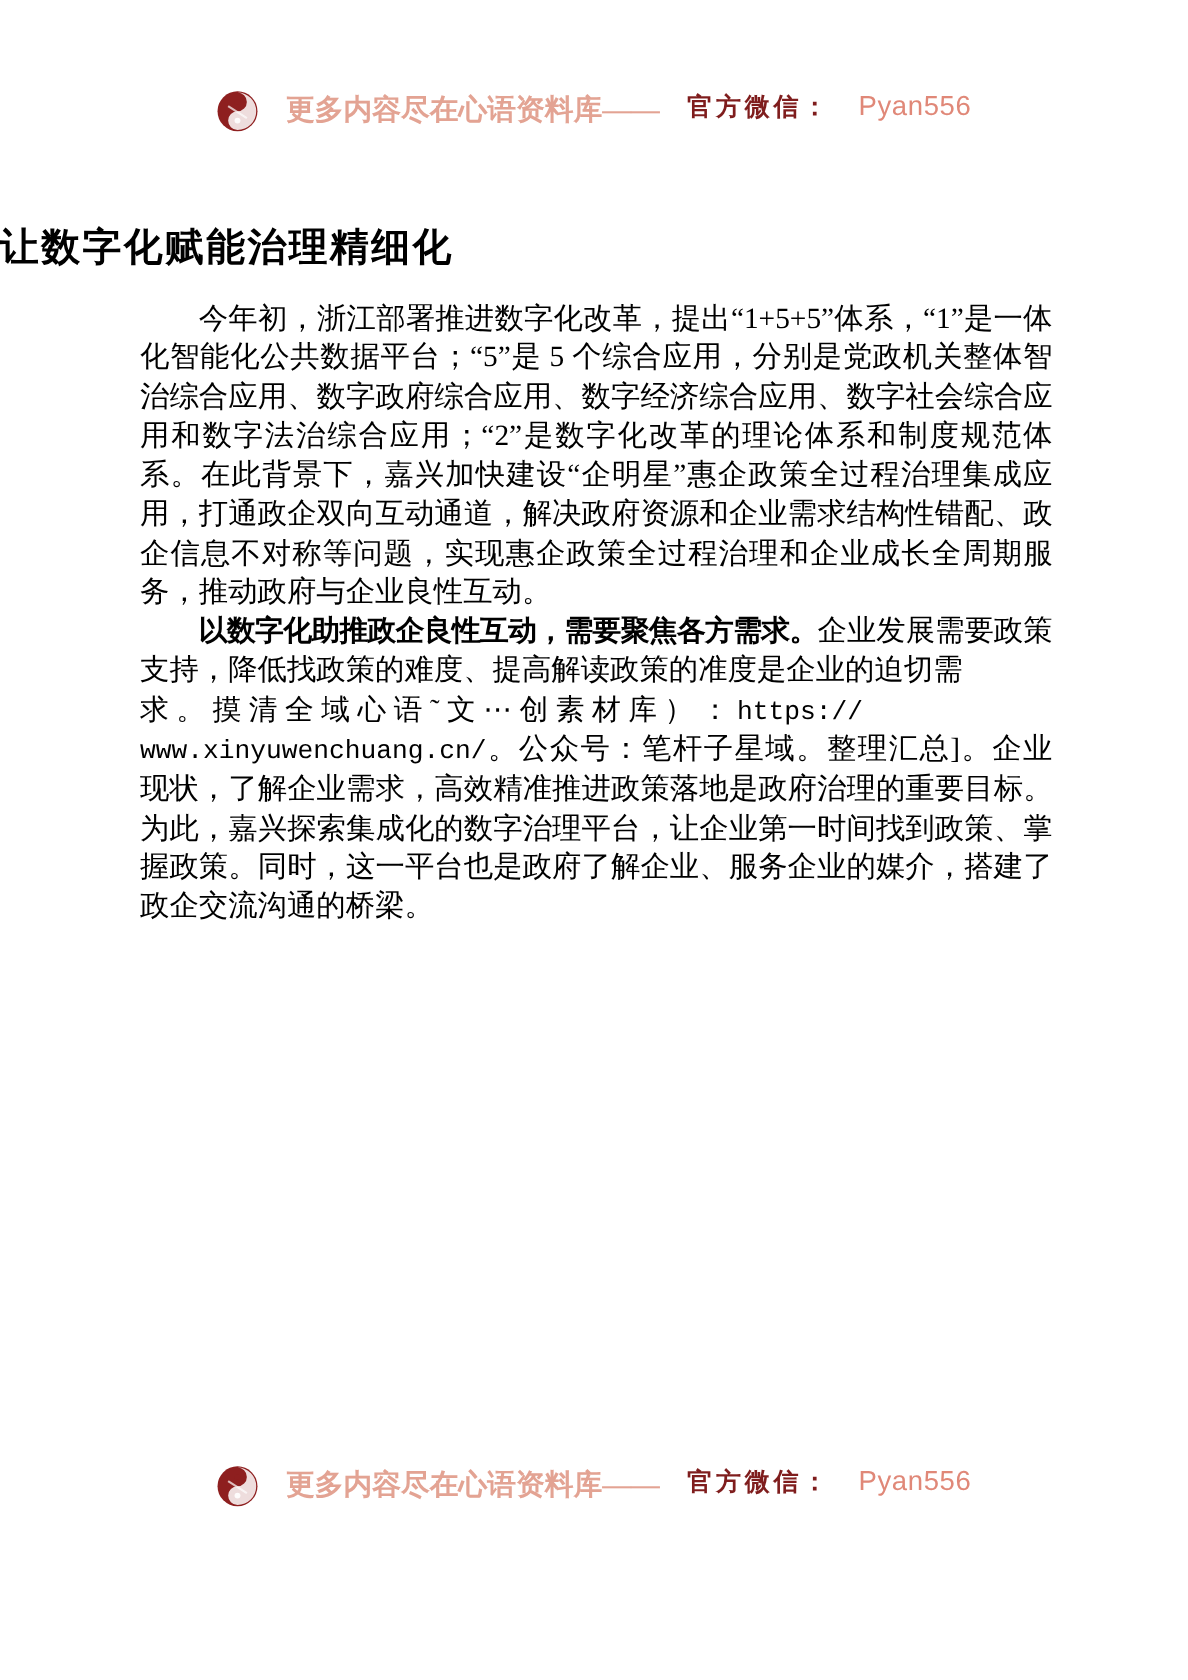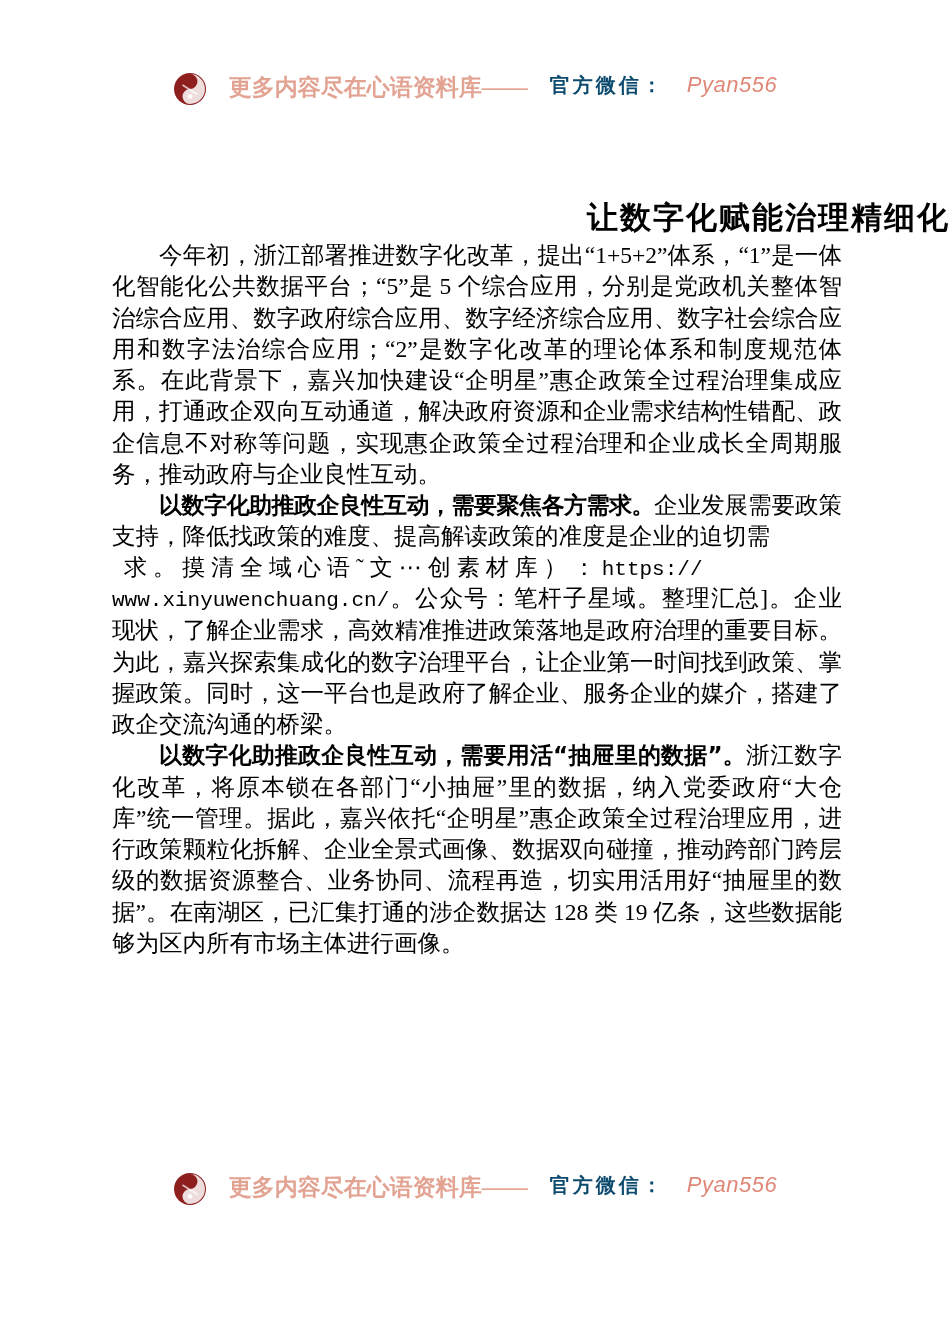--- a/index.html
+++ b/index.html
@@ -45,40 +45,39 @@
     font-weight: bold;
     font-size: 23px;
     letter-spacing: 0px;
     color: #e3a393;
     white-space: nowrap;
   }
   .promo-wx {
     font-family: "Liberation Serif", "DejaVu Serif", serif;
     font-weight: bold;
     font-size: 20px;
-    color: #0c4a6e;
+    color: #7f1d1d;
     letter-spacing: 3px;
     white-space: nowrap;
   }
   .promo-id {
     font-family: "Liberation Sans", sans-serif;
     font-size: 22px;
     color: #e08878;
     white-space: nowrap;
     letter-spacing: 0.5px;
-    font-style: italic;
   }
 
   
   .doc-title {
     position: absolute;
     left: 0;
-    top: 176px;
+    top: 156px;
     width: 100%;
-    text-align: right;
+    text-align: left;
     font-size: 31px;
     font-weight: bold;
     letter-spacing: 2px;
     font-family: "Liberation Serif", "DejaVu Serif", serif;
   }
 
   
   .body-wrap {
     position: absolute;
     left: 112px;
@@ -102,21 +101,20 @@
     font-weight: bold;
     font-family: "DejaVu Sans", "Liberation Sans", sans-serif;
     font-size: 23px;
     letter-spacing: -0.5px;
   }
   .stretch-line {
     display: block;
     text-indent: 0;
     letter-spacing: 6px;
     font-size: 23px;
-    margin-left: 12px;
   }
   .mono-url {
     font-family: "Liberation Mono", "DejaVu Sans Mono", monospace;
     font-size: 21px;
     letter-spacing: 0;
   }
 
   
   .footnote {
     position: absolute;
@@ -149,25 +147,24 @@
     <span class="promo-main">更多内容尽在心语资料库——</span>
     <span class="promo-wx">官方微信：</span>
     <span class="promo-id">Pyan556</span>
   </div>
 
   <h1 class="doc-title">让数字化赋能治理精细化</h1>
 
   <div class="body-wrap">
 
 
-    <p class="para">今年初，浙江部署推进数字化改革，提出“1+5+2”体系，“1”是一体化智能化公共数据平台；“5”是 5 个综合应用，分别是党政机关整体智治综合应用、数字政府综合应用、数字经济综合应用、数字社会综合应用和数字法治综合应用；“2”是数字化改革的理论体系和制度规范体系。在此背景下，嘉兴加快建设“企明星”惠企政策全过程治理集成应用，打通政企双向互动通道，解决政府资源和企业需求结构性错配、政企信息不对称等问题，实现惠企政策全过程治理和企业成长全周期服务，推动政府与企业良性互动。</p>
+    <p class="para">今年初，浙江部署推进数字化改革，提出“1+5+5”体系，“1”是一体化智能化公共数据平台；“5”是 5 个综合应用，分别是党政机关整体智治综合应用、数字政府综合应用、数字经济综合应用、数字社会综合应用和数字法治综合应用；“2”是数字化改革的理论体系和制度规范体系。在此背景下，嘉兴加快建设“企明星”惠企政策全过程治理集成应用，打通政企双向互动通道，解决政府资源和企业需求结构性错配、政企信息不对称等问题，实现惠企政策全过程治理和企业成长全周期服务，推动政府与企业良性互动。</p>
 
     <p class="para"><span class="lead">以数字化助推政企良性互动，需要聚焦各方需求。</span><span>企业发展需要政策支持，降低找政策的难度、提高解读政策的准度是企业的迫切需</span><span class="stretch-line"><span>求。摸清全域心语˜文⋯创素材库）：</span><span class="mono-url">https://</span></span><span class="mono-url">www.xinyuwenchuang.cn/</span><span>。公众号：笔杆子星域。整理汇总]。企业现状，了解企业需求，高效精准推进政策落地是政府治理的重要目标。为此，嘉兴探索集成化的数字治理平台，让企业第一时间找到政策、掌握政策。同时，这一平台也是政府了解企业、服务企业的媒介，搭建了政企交流沟通的桥梁。</span></p>
 
-    <p class="para"><span class="lead">以数字化助推政企良性互动，需要用活“抽屉里的数据”。</span><span>浙江数字化改革，将原本锁在各部门“小抽屉”里的数据，纳入党委政府“大仓库”统一管理。据此，嘉兴依托“企明星”惠企政策全过程治理应用，进行政策颗粒化拆解、企业全景式画像、数据双向碰撞，推动跨部门跨层级的数据资源整合、业务协同、流程再造，切实用活用好“抽屉里的数据”。在南湖区，已汇集打通的涉企数据达 128 类 19 亿条，这些数据能够为区内所有市场主体进行画像。</span></p>
 
   </div>
 
 
   <div class="promo-banner promo-bottom">
     <svg class="promo-logo" viewBox="0 0 100 100">
       <circle cx="50" cy="50" r="47" fill="#8e1f1f"></circle>
       <path d="M50 6 A44 44 0 0 1 50 94 A22 22 0 0 1 50 50 A22 22 0 0 0 50 6 Z" fill="#ffffff" opacity="0.85"></path>
       <circle cx="50" cy="28" r="7" fill="#8e1f1f"></circle>
       <circle cx="50" cy="72" r="7" fill="#ffffff" opacity="0.9"></circle>

